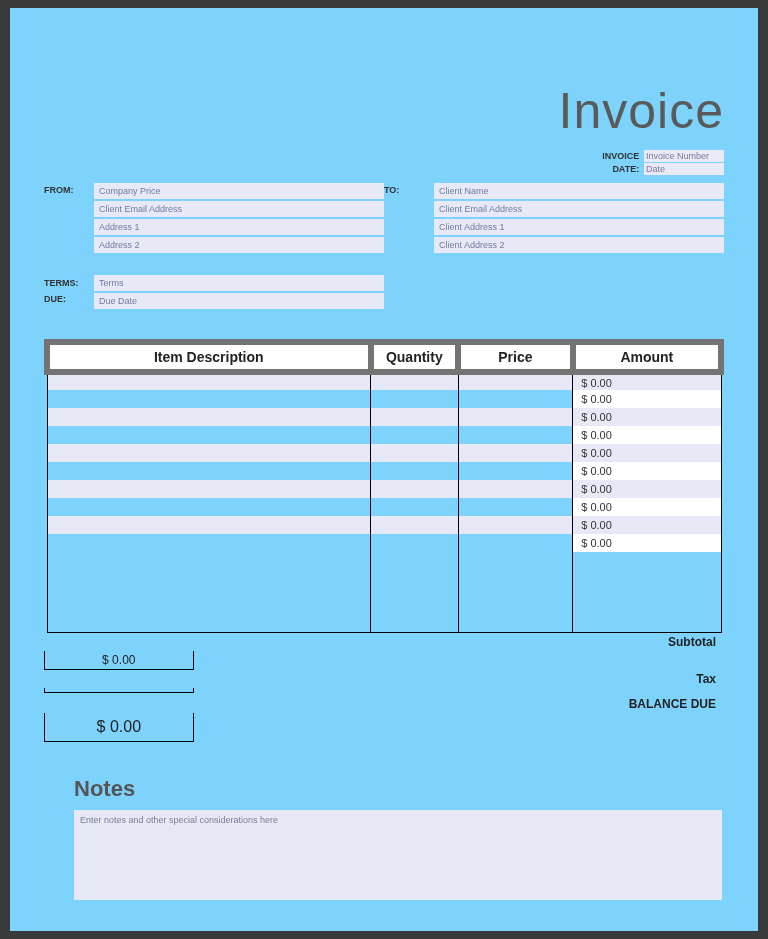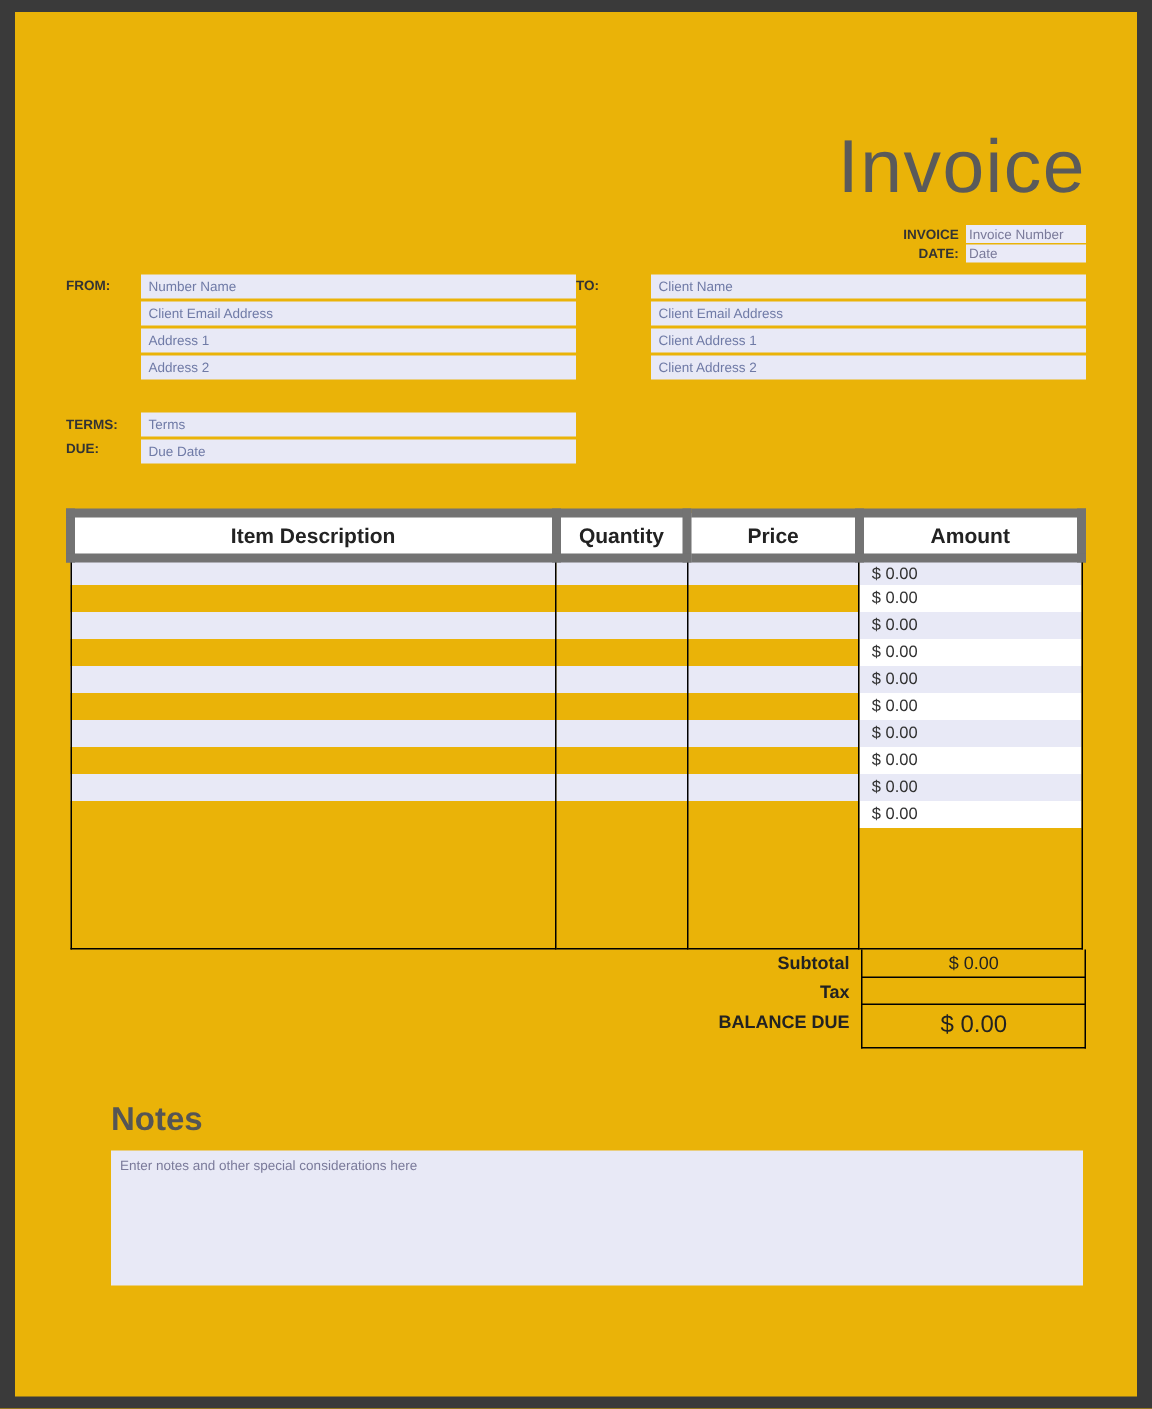--- a/index.html
+++ b/index.html
@@ -4,21 +4,21 @@
 <style>
   * { box-sizing: border-box; margin: 0; padding: 0; }
   body {
     background: #3a3a3a;
     font-family: "Helvetica Neue", Arial, sans-serif;
     width: 768px;
     height: 939px;
     padding: 8px 10px;
   }
   .page {
-    background: #eab308;
+    background: #7dd3fc;
     width: 100%;
     height: 100%;
     padding: 24px 34px 30px 34px;
     color: #222;
     font-size: 12px;
   }
   .title {
     text-align: right;
     font-size: 50px;
     font-weight: 400;
@@ -117,20 +117,21 @@
   table.items tr.stripe td.amt-cell { background: #e8e9f6 !important; }
   table.items tr.pad td { height: 80px; border-bottom: 1px solid #000; }
   .totals {
     margin-top: 0;
     width: 100%;
   }
   .totals-row {
     display: flex;
     justify-content: flex-end;
     align-items: stretch;
+    flex-direction: column;
   }
   .totals-lbl {
     text-align: right;
     padding: 2px 8px;
     font-size: 12px;
     font-weight: bold;
   }
   .totals-val {
     width: 22%;
     border: 1px solid #000;
@@ -181,21 +182,21 @@
     <div class="row">
       <span class="lbl">DATE:</span>
       <span class="val">Date</span>
     </div>
   </div>
 
   <div class="info-cols">
     <div class="info-left">
       <div class="side-lbl">FROM:</div>
       <div class="fields">
-        <div class="fld">Number Name</div>
+        <div class="fld">Company Price</div>
         <div class="fld">Client Email Address</div>
         <div class="fld">Address 1</div>
         <div class="fld">Address 2</div>
       </div>
     </div>
     <div class="info-right">
       <div class="side-lbl">TO:</div>
       <div class="fields">
         <div class="fld">Client Name</div>
         <div class="fld">Client Email Address</div>

